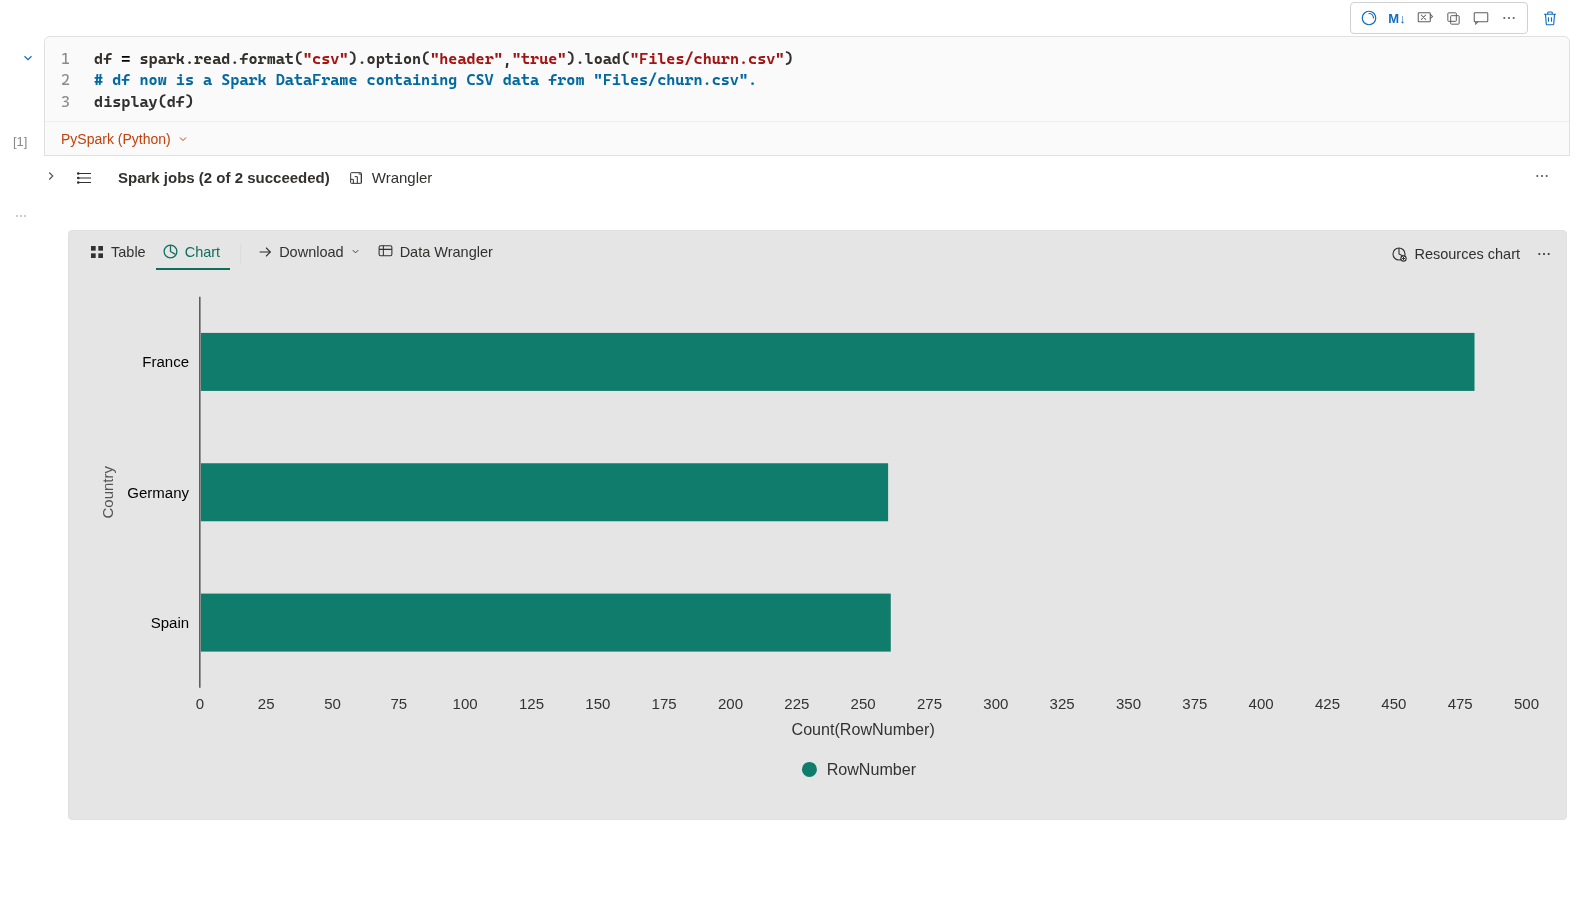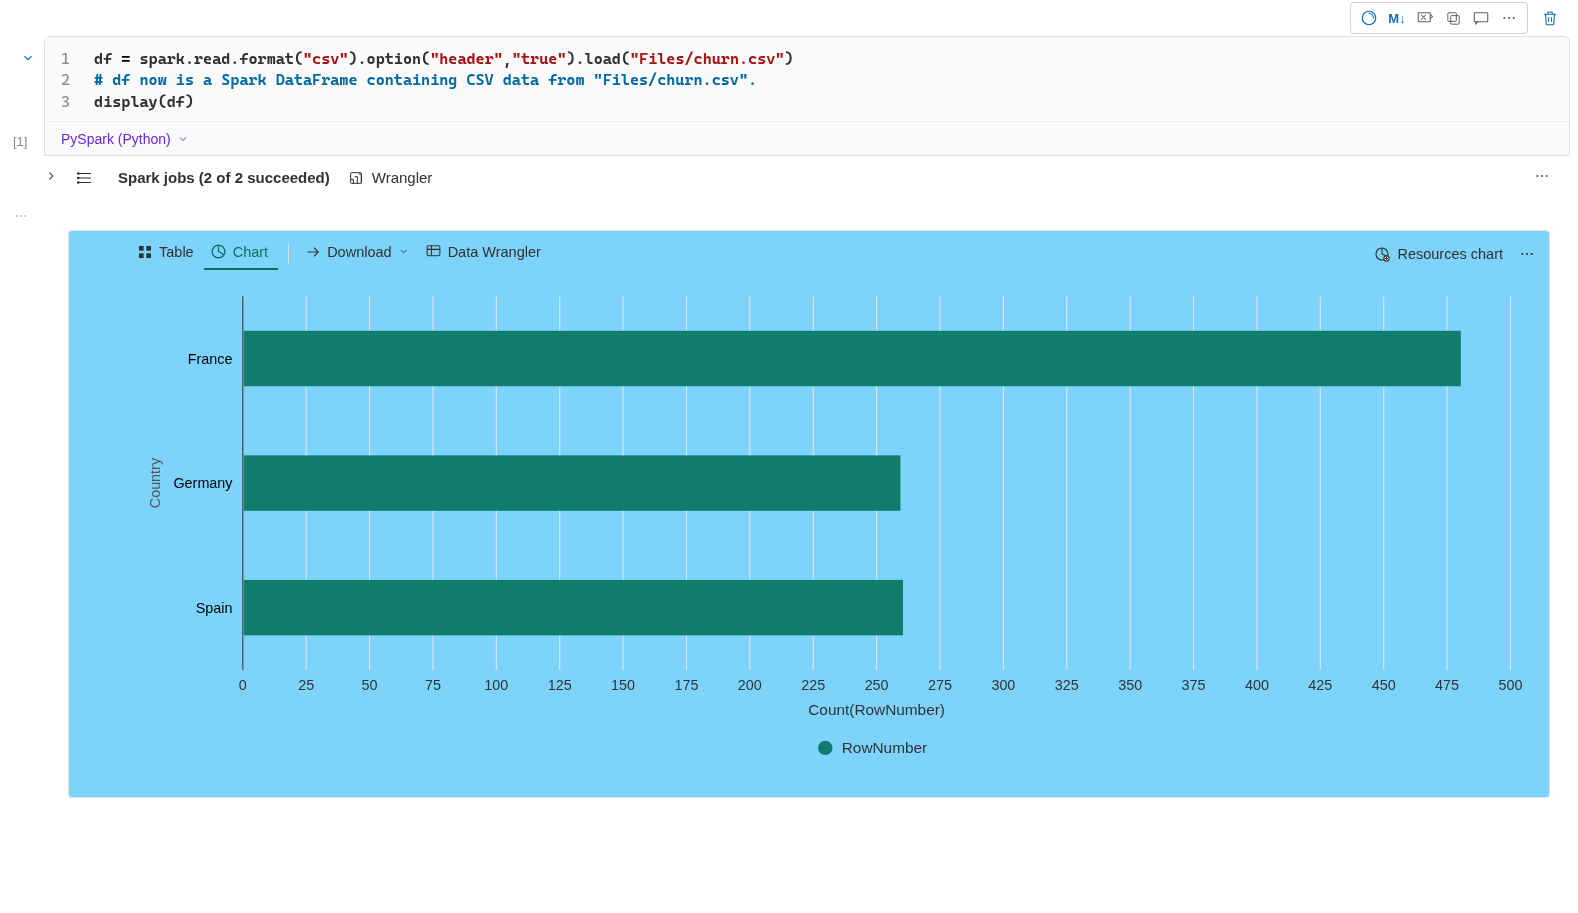--- a/index.html
+++ b/index.html
@@ -79,43 +79,42 @@
     padding: 0 16px;
     border-top: 1px solid #eee;
     background: #fafafa;
     font-size: 13.5px;
   }
   .status-left { display:flex; align-items:center; gap:8px; flex:1; }
   .cell-index { position:absolute; left:-32px; bottom:6px; color:#888; font-size:13px;}
   .check { color: #107c10; }
   .lang {
     display:flex; align-items:center; gap:6px;
-    color:#6d28d9; font-size:14px;
+    color:#c2410c; font-size:14px;
   }
 
   
   .jobs-bar {
     display:flex; align-items:center; gap:18px;
     padding: 12px 8px 8px 36px;
     font-size: 15px;
   }
   .jobs-bar .left { display:flex; align-items:center; gap:18px; flex:1;}
   .expand-caret { color:#555; cursor:pointer;}
   .jobs-label { display:flex; align-items:center; gap:24px; font-weight:600;}
   .res-label { display:flex; align-items:center; gap:8px;}
   .more-dots { color:#555; padding-right:12px; }
   .page-more { margin-top: 14px; margin-left: 6px; color:#888;}
 
   
   .output-panel {
-    margin: 4px 20px 16px 60px;
+    margin: 4px 3px 16px 60px;
     border: 1px solid #e0e0e0;
     border-radius: 4px;
-    background:#7dd3fc;
-    padding-left:48px;
+    background:#e5e5e5;
   }
   .output-toolbar {
     display:flex; align-items:center; gap:0;
     padding: 6px 14px 0 14px;
     font-size:14.5px;
   }
   .ot-item {
     display:flex; align-items:center; gap:6px;
     padding: 6px 10px 8px 6px;
     color:#323130; cursor:pointer;

